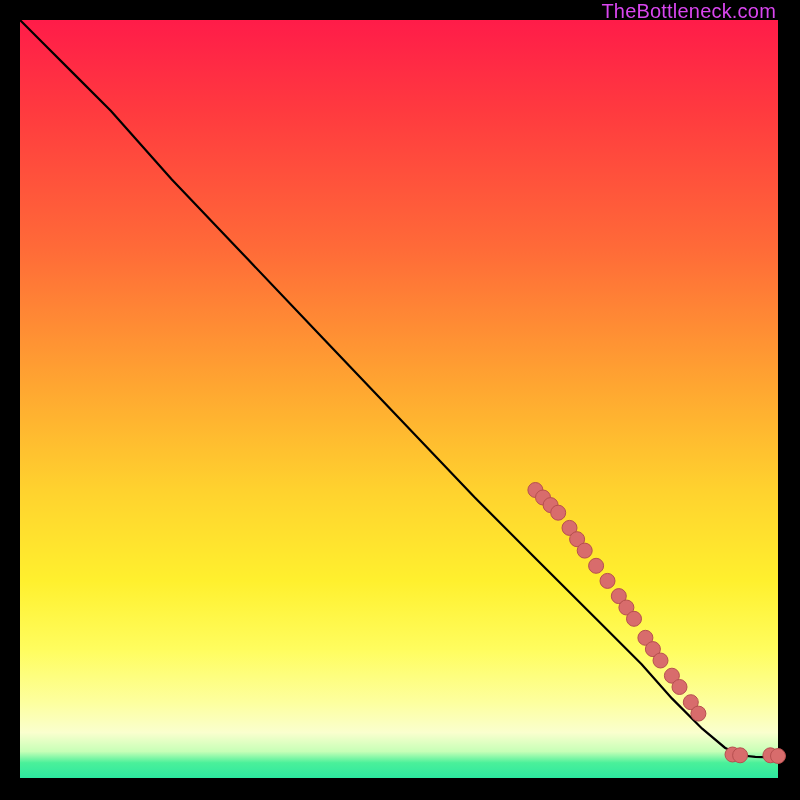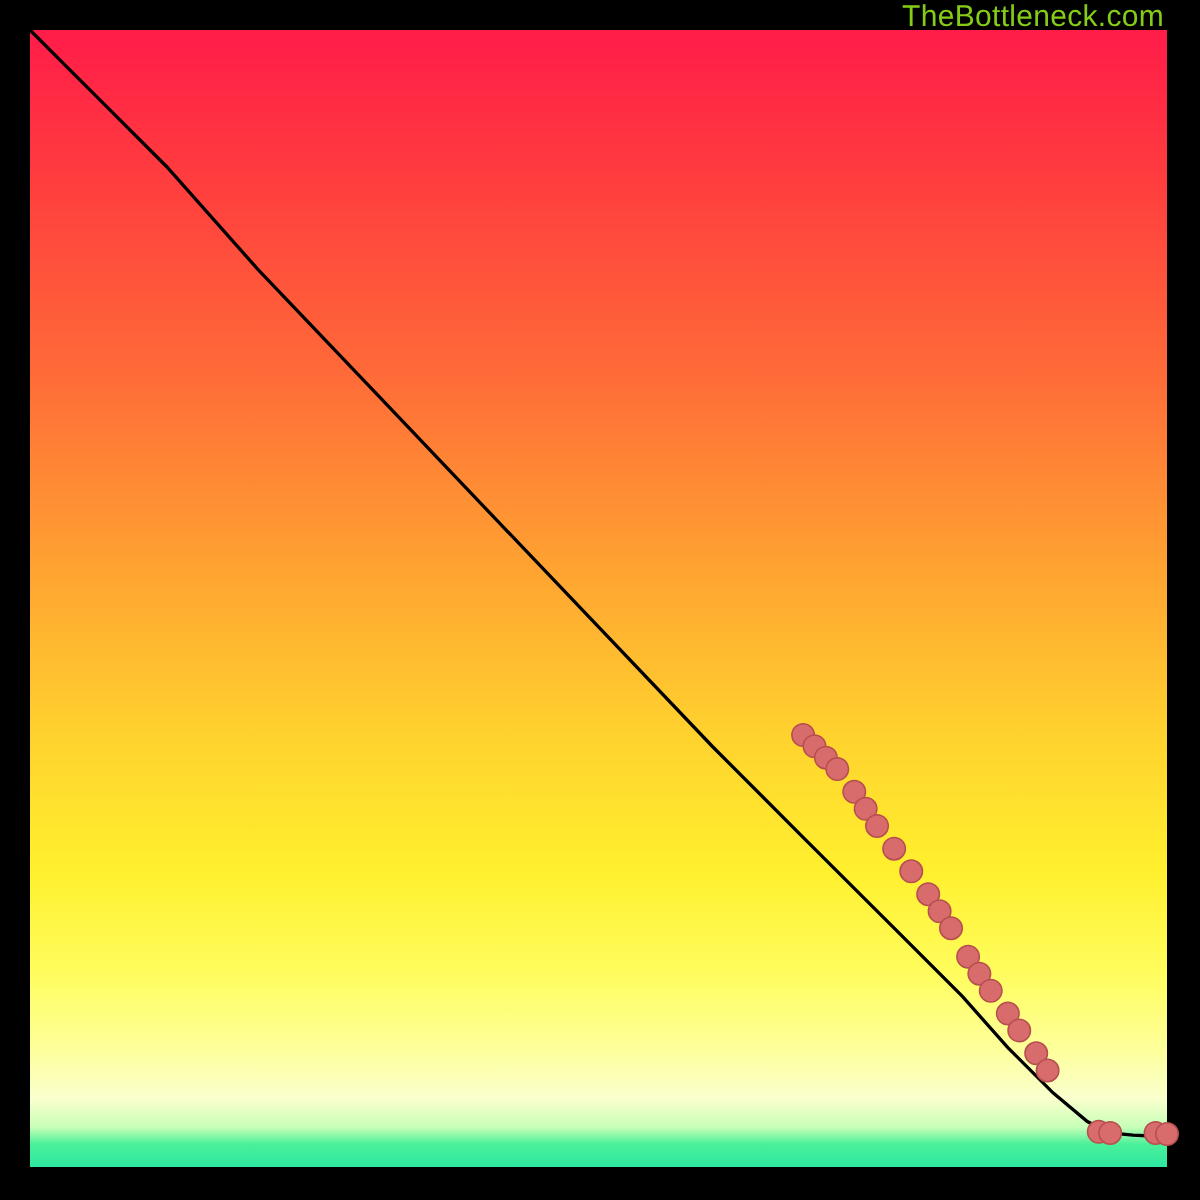--- a/index.html
+++ b/index.html
@@ -37,21 +37,21 @@
       #faffce 94%,
       #c7ffb7 96.5%,
       #4af09a 98%,
       #2de8a0 100%
     );
   }
   .attribution {
     position: absolute;
     top: 0px;
     right: 24px;
-    color: #84cc16;
+    color: #d946ef;
     font-size: 20px;
     font-weight: 500;
     letter-spacing: 0.2px;
   }
   svg.curve {
     position: absolute;
     left: 0;
     top: 0;
     width: 758px;
     height: 758px;

